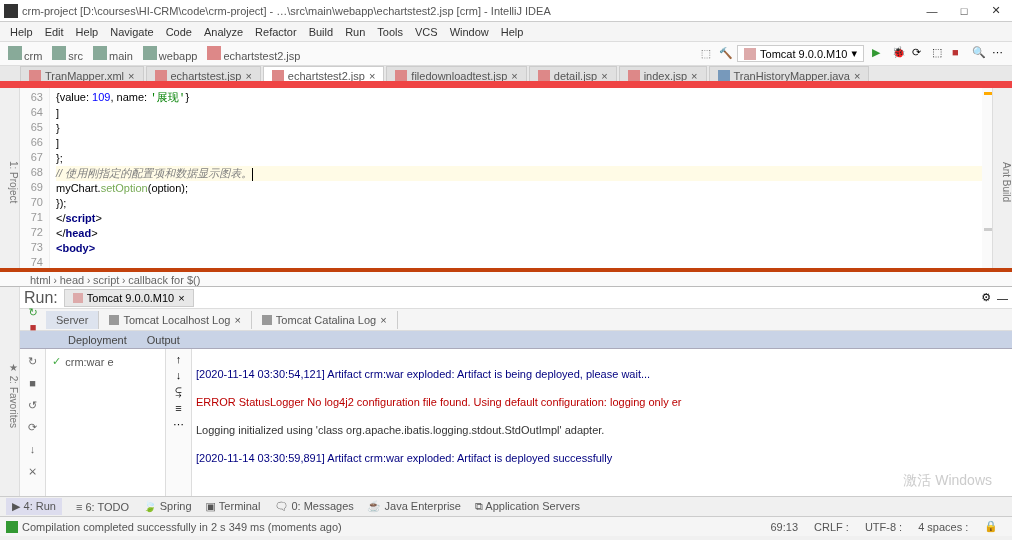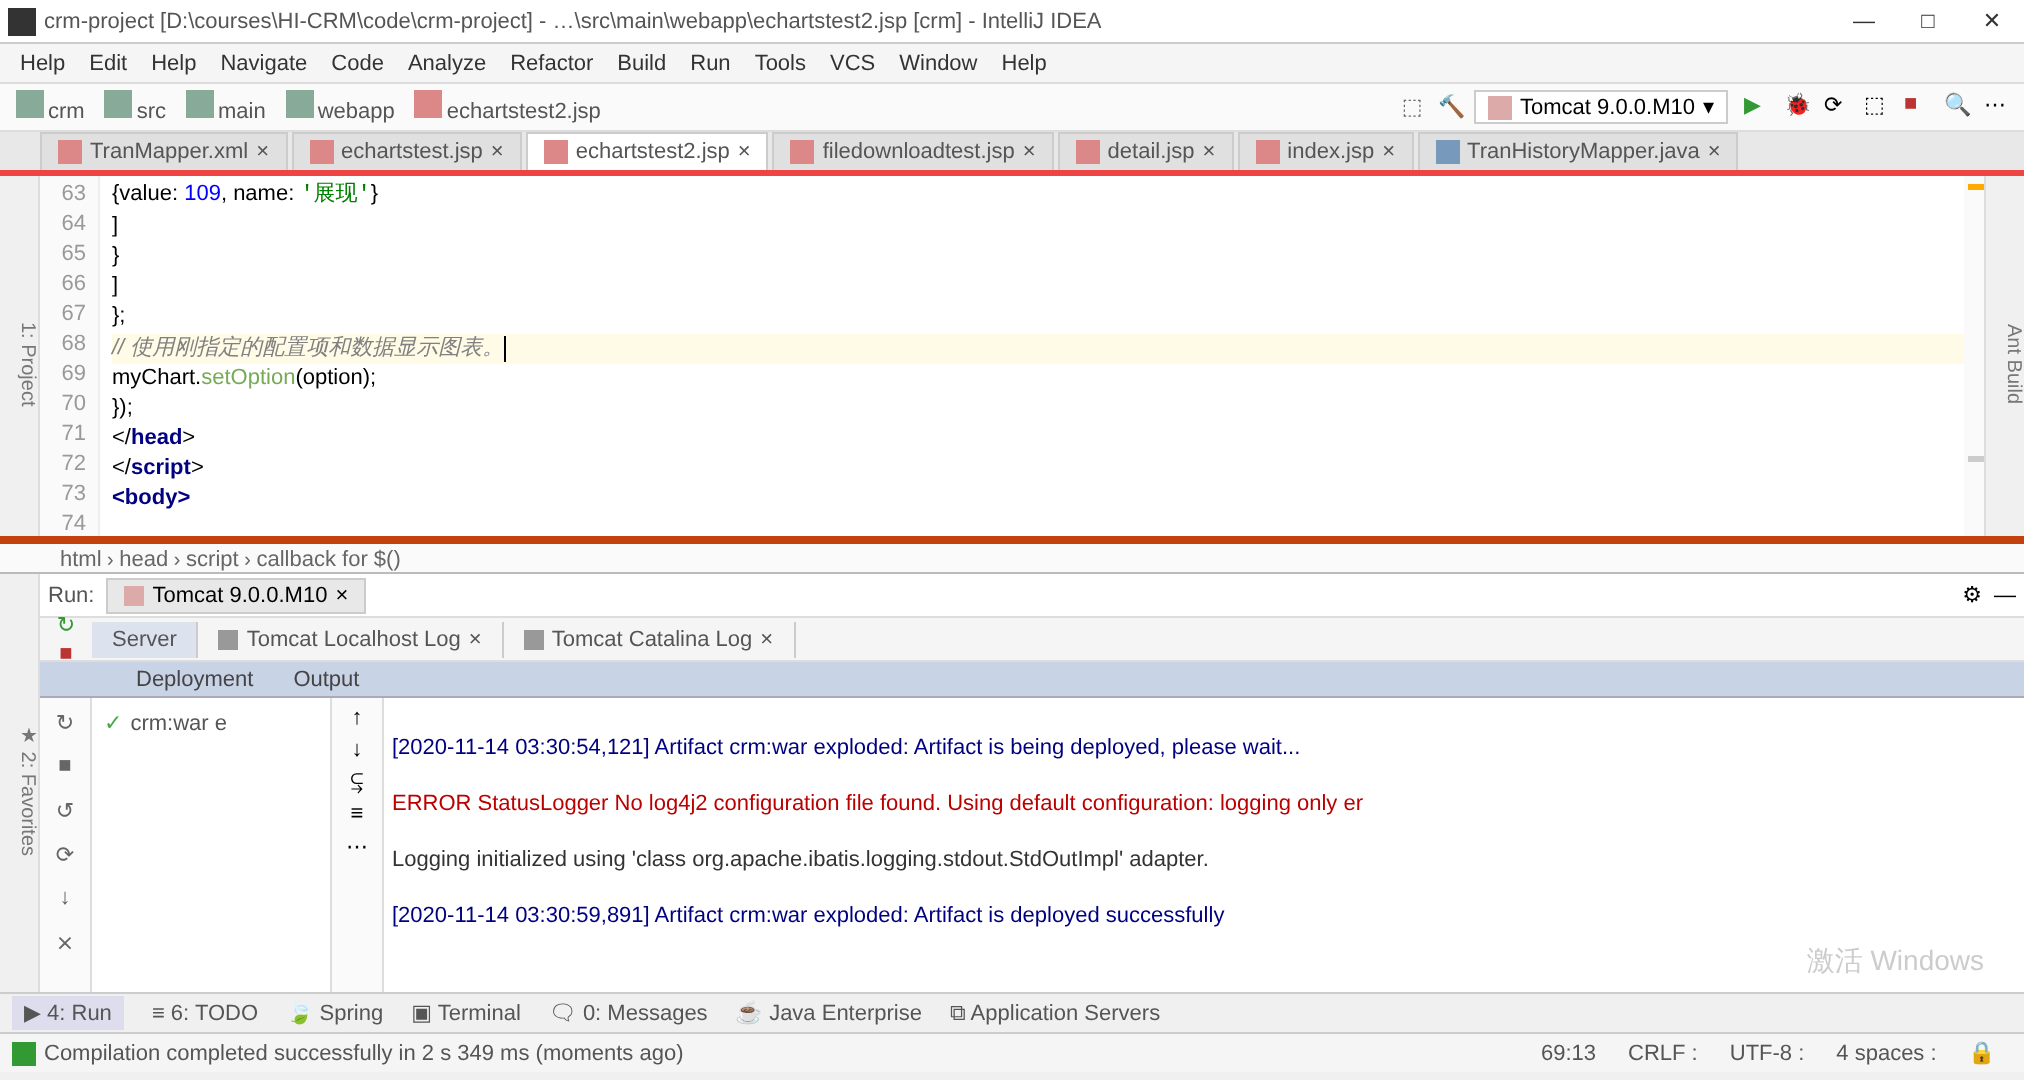--- a/index.html
+++ b/index.html
@@ -12,21 +12,21 @@
 .menubar { height:20px; background:#f5f5f5; display:flex; align-items:center; padding:0 4px; border-bottom:1px solid #ddd; }
 .menubar span { padding:0 6px; color:#333; }
 .toolbar { height:24px; background:#fafafa; display:flex; align-items:center; padding:0 4px; border-bottom:1px solid #ddd; gap:2px; }
 .toolbar .tbtn { width:18px; height:18px; display:flex; align-items:center; justify-content:center; color:#666; }
 .toolbar .crumb { padding:0 4px; color:#555; }
 .toolbar .crumb-icon { width:14px; height:14px; background:#8a9; display:inline-block; margin-right:2px; }
 .toolbar .spacer { flex:1; }
 .toolbar .runcfg { border:1px solid #ccc; padding:1px 6px; background:#fff; display:flex; align-items:center; gap:4px; }
 .toolbar .run-icons { display:flex; gap:4px; margin-left:6px; }
 .toolbar .ri { width:16px; height:16px; }
-.filetabs { height:22px; background:#e8e8e8; display:flex; align-items:flex-start; padding-left:20px; border-bottom:3px solid #ef4444; overflow:hidden; }
+.filetabs { height:22px; background:#e8e8e8; display:flex; align-items:flex-start; padding-left:20px; border-bottom:7px solid #ef4444; overflow:hidden; }
 .filetab { padding:3px 8px; background:#e0e0e0; border:1px solid #ccc; border-bottom:none; margin-right:2px; display:flex; align-items:center; gap:4px; font-size:10px; color:#555; white-space:nowrap; }
 .filetab.active { background:#fff; }
 .filetab .ft-icon { width:12px; height:12px; background:#d88; }
 .editor-area { display:flex; height:180px; background:#fff; }
 .left-gutter { width:20px; background:#f0f0f0; border-right:1px solid #ddd; writing-mode:vertical-rl; text-align:center; font-size:10px; color:#777; padding-top:8px; }
 .right-gutter { width:20px; background:#f0f0f0; border-left:1px solid #ddd; writing-mode:vertical-rl; text-align:center; font-size:10px; color:#777; padding-top:8px; }
 .gutter { width:30px; background:#fafafa; color:#999; text-align:right; padding:2px 6px 0 0; font-family:Consolas,monospace; font-size:11px; line-height:15px; border-right:1px solid #eee; }
 .code { flex:1; font-family:Consolas,monospace; font-size:11px; line-height:15px; padding:2px 0 0 6px; position:relative; }
 .code .hl { background:#fffbe6; display:inline-block; min-width:100%; }
 .code .cursor { border-left:1px solid #000; display:inline-block; height:13px; vertical-align:middle; }
@@ -35,21 +35,21 @@
 .str { color:#008000;font-family:Liberation Mono, monospace; }
 .num { color:#0000ff; }
 .fn { color:#7a5; }
 .marker-bar { width:10px; background:#fafafa; position:relative; }
 .marker-bar .m { position:absolute; right:0; width:8px; height:3px; }
 .breadcrumb { height:18px; background:#fafafa; border-top:4px solid #c2410c; padding:2px 30px; font-size:10px; color:#666; }
 .run-panel { height:210px; display:flex; border-top:1px solid #bbb; background:#fff; }
 .run-side { width:20px; background:#f0f0f0; border-right:1px solid #ddd; writing-mode:vertical-rl; font-size:10px; color:#777; text-align:center; padding-top:8px; }
 .run-body { flex:1; display:flex; flex-direction:column; }
 .run-header { height:22px; display:flex; align-items:center; border-bottom:1px solid #ddd; padding:0 4px; gap:6px; }
-.run-header .label { color:#555; font-size:11px; }
+.run-header .label { color:#555; font-size:16px; }
 .run-header .runtab { padding:2px 8px; background:#e8e8e8; border:1px solid #ccc; display:flex; align-items:center; gap:4px; }
 .run-subtabs { height:22px; display:flex; align-items:center; border-bottom:1px solid #ddd; background:#f5f5f5; }
 .run-subtabs .side-icons { width:26px; display:flex; flex-direction:column; align-items:center; gap:2px; padding:2px 0; }
 .run-subtabs .stab { padding:3px 10px; border-right:1px solid #ccc; display:flex; align-items:center; gap:4px; font-size:10px; color:#555; }
 .run-subtabs .stab.active { background:#dde3ee; }
 .run-subheader { height:18px; background:#c9d3e6; display:flex; align-items:center; padding:0 6px; font-size:10px; color:#444; gap:20px; border-bottom:1px solid #aab; }
 .run-content { flex:1; display:flex; overflow:hidden; }
 .run-left-icons { width:26px; background:#fafafa; border-right:1px solid #ddd; display:flex; flex-direction:column; align-items:center; gap:6px; padding:4px 0; }
 .run-left-icons .ic { width:16px; height:16px; display:flex; align-items:center; justify-content:center; color:#666; }
 .deploy-col { width:120px; border-right:1px solid #ddd; padding:4px; font-size:10px; color:#555; }
@@ -179,22 +179,22 @@
   <div class="code">
     <div><span>                        {value: </span><span class="num">109</span><span>, name: </span><span class="str">'展现'</span><span>}</span></div>
     <div>                    ]</div>
     <div>                }</div>
     <div>            ]</div>
     <div>        };</div>
     <div></div>
     <div class="hl"><span class="cm">        // 使用刚指定的配置项和数据显示图表。</span><span class="cursor"></span></div>
     <div><span>        myChart.</span><span class="fn">setOption</span><span>(option);</span></div>
     <div>    });</div>
+    <div><span>&lt;/</span><span class="kw">script</span><span>&gt;</span></div>
     <div><span>&lt;/</span><span class="kw">head</span><span>&gt;</span></div>
-    <div><span>&lt;/</span><span class="kw">script</span><span>&gt;</span></div>
     <div class="kw">&lt;body&gt;</div>
   </div>
   <div class="marker-bar">
     <div class="m" style="top:4px;background:#fa0"></div>
     <div class="m" style="top:140px;background:#ccc"></div>
   </div>
   <div class="right-gutter">Ant Build</div>
 </div>
 
 <div class="breadcrumb">

